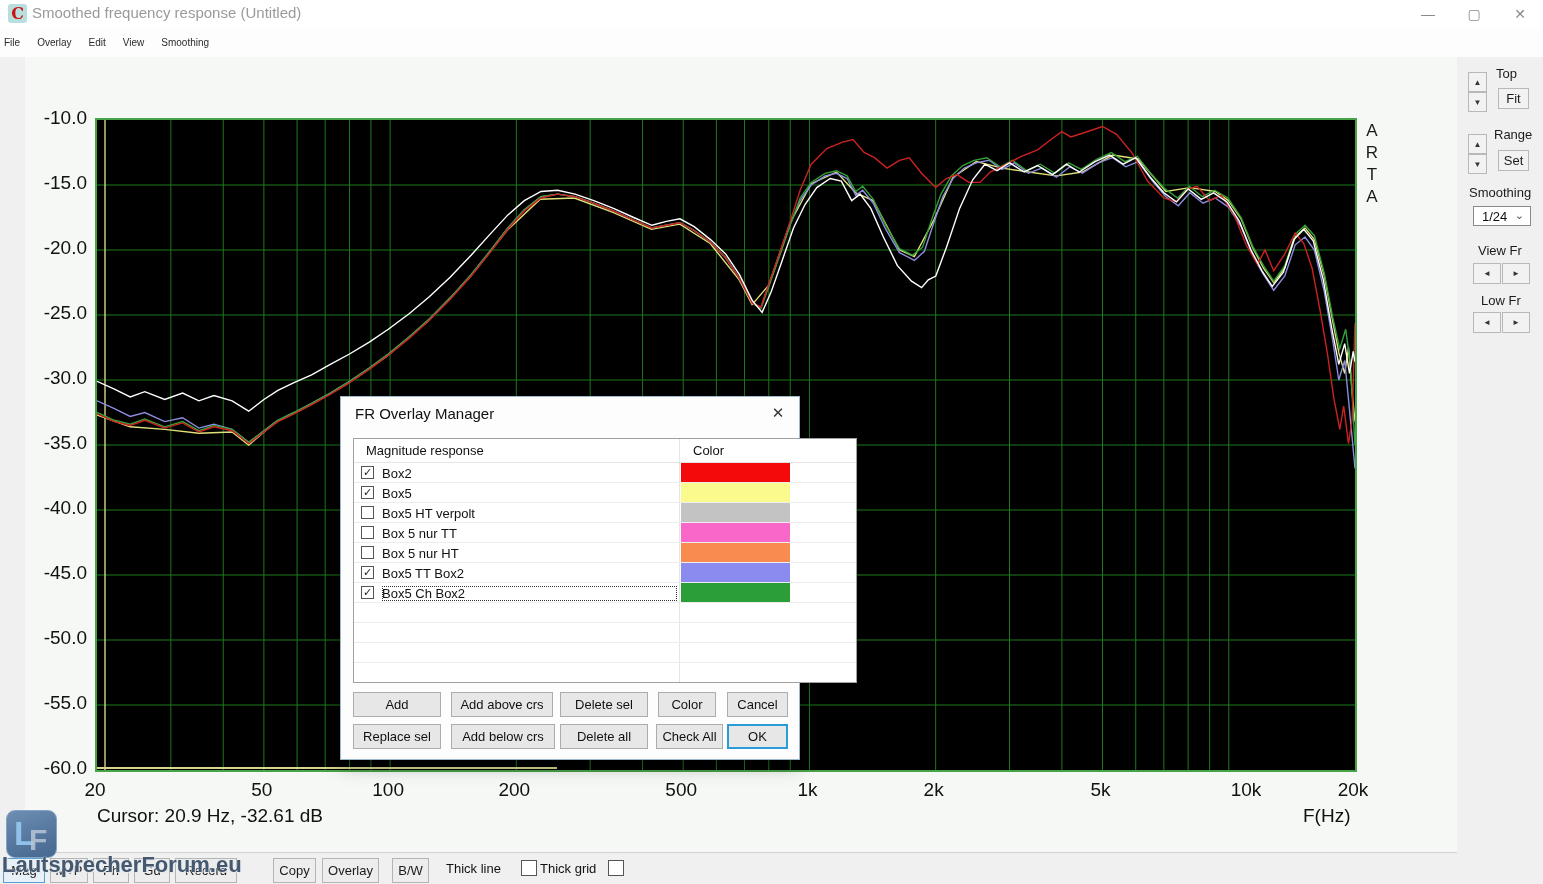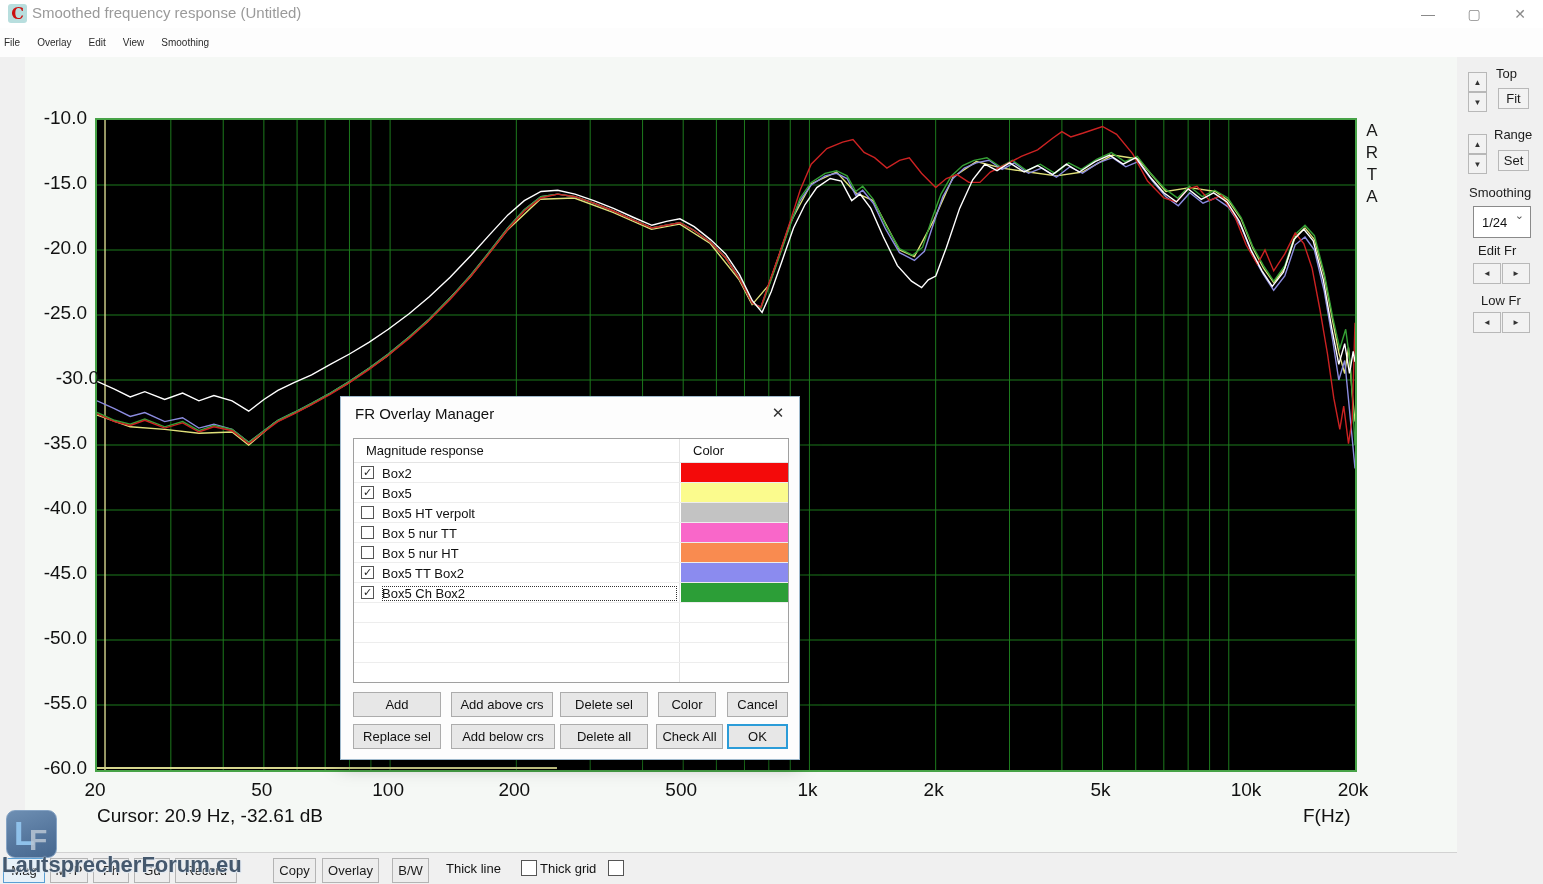--- a/index.html
+++ b/index.html
@@ -36,21 +36,21 @@
   .rp-arrow{font-size:8px;color:#333;}
   .combo{position:absolute;background:#fff;border:1px solid #8a8a8a;font-size:13px;color:#111;
          display:flex;align-items:center;box-sizing:border-box;padding-left:8px;}
   .combo .chev{position:absolute;right:6px;top:2px;color:#555;font-size:11px;}
   
   .dialog{position:absolute;left:340px;top:396px;width:460px;height:364px;background:#fdfdfd;
           border:1px solid #9fb9cc;box-shadow:0 5px 18px rgba(0,0,0,0.35);z-index:20;box-sizing:border-box;}
   .dlg-title{position:absolute;left:14px;top:8px;font-size:15px;color:#111;}
   .dlg-close{position:absolute;right:10px;top:6px;width:22px;height:20px;color:#333;font-size:15px;
              display:flex;align-items:center;justify-content:center;}
-  .listbox{position:absolute;left:12px;top:41px;width:436px;height:245px;background:#fff;
+  .listbox{position:absolute;left:12px;top:41px;width:504px;height:245px;background:#fff;
            border:1px solid #a0a0a0;box-sizing:border-box;overflow:hidden;}
   .list-header{position:absolute;left:0;top:0;width:100%;height:23px;border-bottom:1px solid #e4e4e4;}
   .hdr-mag{position:absolute;left:12px;top:4px;font-size:13px;color:#111;}
   .hdr-color{position:absolute;left:339px;top:4px;font-size:13px;color:#111;}
   .col-div{position:absolute;left:325px;top:0;width:1px;height:100%;background:#e4e4e4;}
   .ov-row{position:absolute;left:0;width:100%;height:20px;}
   .ov-row .sep{position:absolute;left:0;bottom:0;width:100%;height:1px;background:#ededed;}
   .ov-check{position:absolute;left:7px;top:3px;width:13px;height:13px;background:#fff;border:1px solid #555;
             box-sizing:border-box;font-size:11px;line-height:11px;text-align:center;color:#222;}
   .ov-label{position:absolute;left:28px;top:3px;font-size:13px;color:#111;white-space:nowrap;}
@@ -143,21 +143,21 @@
           <polyline points="0.0,292.5 17.4,300.3 33.2,304.2 47.8,299.0 67.7,306.8 85.6,301.6 101.9,310.7 116.9,305.5 135.1,309.4 151.7,322.4 166.9,310.7 180.9,300.3 197.0,292.5 214.6,283.4 233.3,273.0 252.5,261.3 271.9,248.3 291.3,234.0 312.1,217.1 332.3,198.9 353.1,178.1 374.1,154.7 392.9,131.3 410.9,107.9 427.3,89.7 444.0,76.7 460.7,74.1 478.0,76.7 496.8,83.2 516.5,91.0 536.7,100.1 554.9,107.9 569.4,105.3 582.9,102.7 597.2,110.5 613.5,122.2 628.6,137.8 642.5,158.6 655.4,183.3 663.9,188.5 671.8,166.4 682.8,135.2 693.2,105.3 703.1,78.0 714.2,62.4 728.1,53.3 739.5,50.7 750.1,55.9 758.8,71.5 765.7,66.3 776.3,79.3 788.7,105.3 802.5,128.7 815.4,135.2 825.5,127.4 835.0,98.8 844.0,74.1 854.4,55.9 865.7,45.5 877.1,40.3 889.9,37.7 903.2,46.8 915.5,40.3 929.9,50.7 943.2,44.2 957.9,53.3 971.6,42.9 984.3,49.4 1000.0,39.0 1014.4,32.5 1027.8,41.6 1040.3,36.4 1054.7,54.6 1068.1,68.9 1080.6,78.0 1092.3,66.3 1105.4,76.7 1117.6,70.2 1130.9,78.0 1144.1,97.5 1155.6,126.1 1166.5,145.6 1176.7,161.2 1187.8,145.6 1198.2,114.4 1208.0,105.3 1217.4,115.7 1227.3,153.4 1235.8,197.6 1242.8,228.8 1248.7,209.3 1253.4,244.4 1258.0,325.0" fill="none" stroke="#35a035" stroke-width="1.4"></polyline>
           <polyline points="0.0,293.8 17.4,301.6 33.2,305.5 47.8,300.3 67.7,308.1 85.6,302.9 101.9,312.0 116.9,306.8 135.1,310.7 151.7,323.7 166.9,312.0 180.9,301.6 197.0,293.8 214.6,284.7 233.3,274.3 252.5,262.6 271.9,249.6 291.3,235.3 312.1,218.4 332.3,200.2 353.1,179.4 374.1,156.0 392.9,132.6 410.9,109.2 427.3,91.0 444.0,78.0 460.7,74.1 478.0,76.7 496.8,83.2 516.5,91.0 536.7,100.1 554.9,107.9 569.4,105.3 582.9,102.7 597.2,110.5 613.5,122.2 628.6,137.8 642.5,158.6 655.4,183.3 663.9,187.2 671.8,163.8 682.8,132.6 693.2,101.4 703.1,70.2 714.2,44.2 729.8,28.6 745.6,22.1 756.0,19.5 767.1,32.5 777.6,37.7 789.9,48.1 802.5,40.3 812.3,37.7 824.5,53.3 838.7,67.6 849.3,58.5 860.1,54.6 871.9,62.4 882.9,62.4 893.3,52.0 909.4,44.2 924.3,36.4 940.6,29.9 955.6,18.2 964.9,11.7 973.8,16.9 986.3,13.0 1005.5,6.5 1019.6,14.3 1035.7,33.8 1050.5,61.1 1066.8,78.0 1079.4,81.9 1091.1,68.9 1100.0,66.3 1112.6,80.6 1124.3,75.4 1137.2,94.9 1149.1,124.8 1160.4,144.3 1168.0,130.0 1176.7,150.8 1187.8,133.9 1198.2,113.1 1206.8,123.5 1215.1,148.2 1223.0,189.8 1230.5,234.0 1236.8,278.2 1242.8,309.4 1246.7,286.0 1251.5,323.7 1255.2,299.0 1258.0,202.8" fill="none" stroke="#cc2222" stroke-width="1.4"></polyline>
           <polyline points="0.0,261.3 17.4,269.1 33.2,276.9 47.8,271.7 67.7,279.5 85.6,273.0 101.9,280.8 116.9,275.6 135.1,280.8 151.7,291.2 166.9,279.5 180.9,270.4 197.0,262.6 214.6,254.8 233.3,244.4 252.5,234.0 271.9,222.3 291.3,209.3 312.1,193.7 332.3,176.8 353.1,157.3 374.1,135.2 392.9,114.4 410.9,94.9 427.3,80.6 444.0,71.5 460.7,70.2 478.0,74.1 496.8,80.6 516.5,88.4 536.7,97.5 554.9,105.3 569.4,101.4 582.9,98.8 597.2,106.6 613.5,119.6 628.6,133.9 642.5,154.7 655.4,180.7 665.1,192.4 674.3,171.6 685.2,140.4 696.5,107.9 708.0,84.5 719.8,67.6 733.2,58.5 744.3,61.1 754.7,80.6 763.1,74.1 773.8,88.4 786.4,117.0 800.4,145.6 814.5,161.2 824.6,167.7 831.3,159.9 838.8,156.0 849.4,127.4 862.6,88.4 875.7,59.8 887.9,44.2 900.0,50.7 912.6,42.9 927.1,52.0 940.6,45.5 955.6,54.6 969.4,44.2 982.3,52.0 998.1,41.6 1012.7,35.1 1026.2,44.2 1038.8,37.7 1053.3,57.2 1066.8,72.8 1079.4,81.9 1091.2,68.9 1104.3,79.3 1116.6,72.8 1130.0,81.9 1142.4,101.4 1154.0,130.0 1165.0,150.8 1175.3,166.4 1186.4,152.1 1196.9,119.6 1206.8,109.2 1216.2,120.9 1226.3,159.9 1234.7,208.0 1241.8,244.4 1247.7,223.6 1252.5,253.5 1256.2,231.4 1258.0,241.8" fill="none" stroke="#ffffff" stroke-width="1.4"></polyline>
         </svg>
     </div>
     <div id="ylabels">
         <div class="ylabel" style="left: 0px; top: 50px;">-10.0</div>
         <div class="ylabel" style="left: 0px; top: 115px;">-15.0</div>
         <div class="ylabel" style="left: 0px; top: 180px;">-20.0</div>
         <div class="ylabel" style="left: 0px; top: 245px;">-25.0</div>
-        <div class="ylabel" style="left: 12px; top: 310px; text-align: right;">-30.0</div>
+        <div class="ylabel" style="left: 0px; top: 310px; text-align: right;">-30.0</div>
         <div class="ylabel" style="left: 0px; top: 375px;">-35.0</div>
         <div class="ylabel" style="left: 0px; top: 440px;">-40.0</div>
         <div class="ylabel" style="left: 0px; top: 505px;">-45.0</div>
         <div class="ylabel" style="left: 0px; top: 570px;">-50.0</div>
         <div class="ylabel" style="left: 0px; top: 635px;">-55.0</div>
         <div class="ylabel" style="left: 0px; top: 700px;">-60.0</div>
       </div>
     <div id="xlabels">
         <div class="xlabel" style="left: 70px; top: 722px;">20</div>
         <div class="xlabel" style="left: 236.87px; top: 722px;">50</div>
@@ -192,26 +192,26 @@
   <div class="rp-label" style="left:1494px;top:127px;">Range</div>
   <div class="rp-btn" style="left:1468px;top:134px;width:19px;height:20px;">
       <span class="rp-arrow">▲</span>
     </div>
   <div class="rp-btn" style="left:1468px;top:154px;width:19px;height:20px;">
       <span class="rp-arrow">▼</span>
     </div>
   <div class="rp-btn" style="left:1498px;top:150px;width:31px;height:21px;">Set</div>
 
   <div class="rp-label" style="left:1469px;top:185px;">Smoothing</div>
-  <div class="combo" style="left:1473px;top:206px;width:58px;height:32px;">
+  <div class="combo" style="left:1473px;top:206px;width:58px;height:20px;">
     <span>1/24</span>
     <span class="chev">⌄</span>
   </div>
 
-  <div class="rp-label" style="left:1478px;top:243px;">Edit Fr</div>
+  <div class="rp-label" style="left:1478px;top:243px;">View Fr</div>
   <div class="rp-btn" style="left:1473px;top:263px;width:28px;height:21px;">
       <span class="rp-arrow">◄</span>
     </div>
   <div class="rp-btn" style="left:1502px;top:263px;width:28px;height:21px;">
       <span class="rp-arrow">►</span>
     </div>
 
   <div class="rp-label" style="left:1481px;top:293px;">Low Fr</div>
   <div class="rp-btn" style="left:1473px;top:312px;width:28px;height:21px;">
       <span class="rp-arrow">◄</span>

